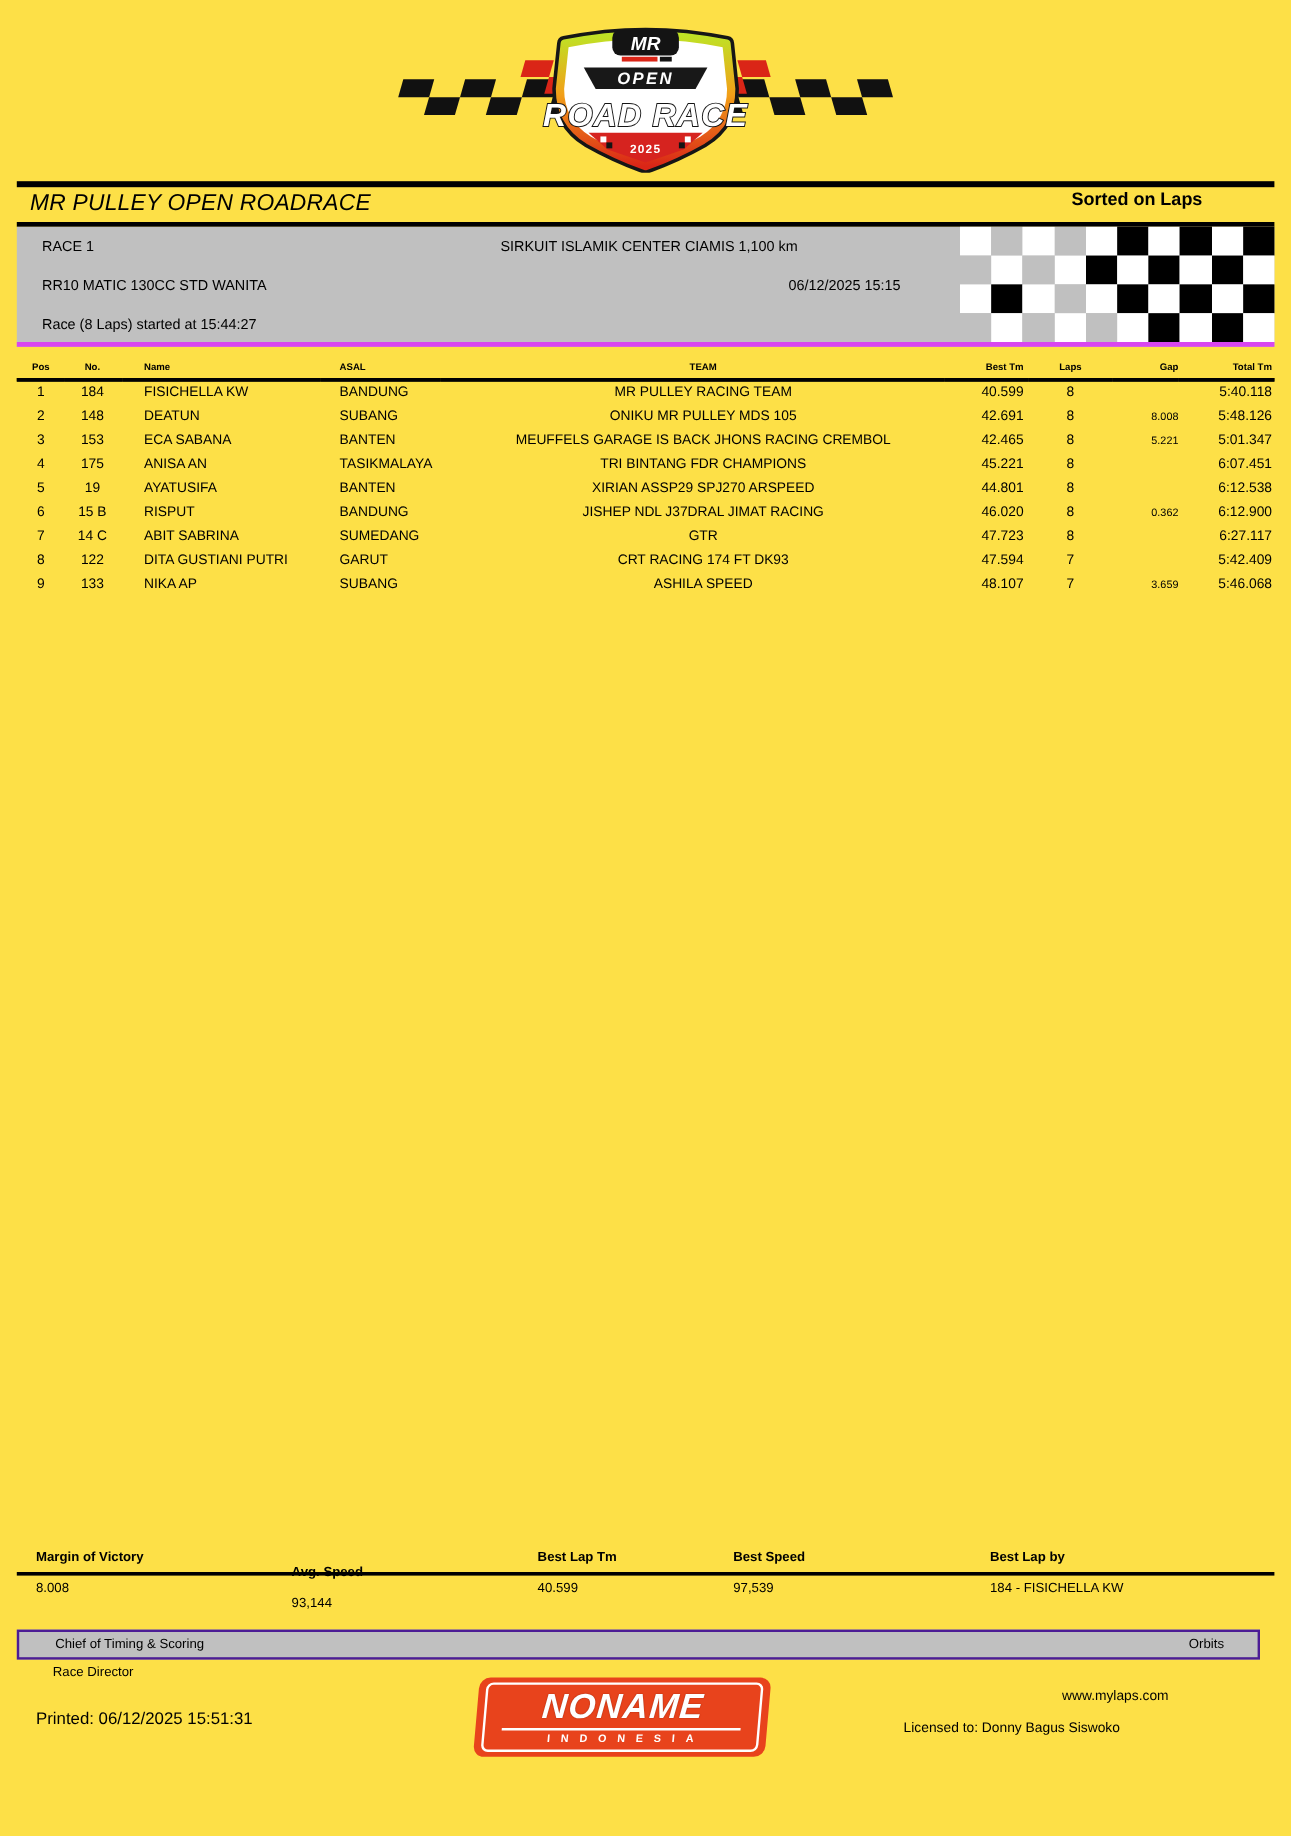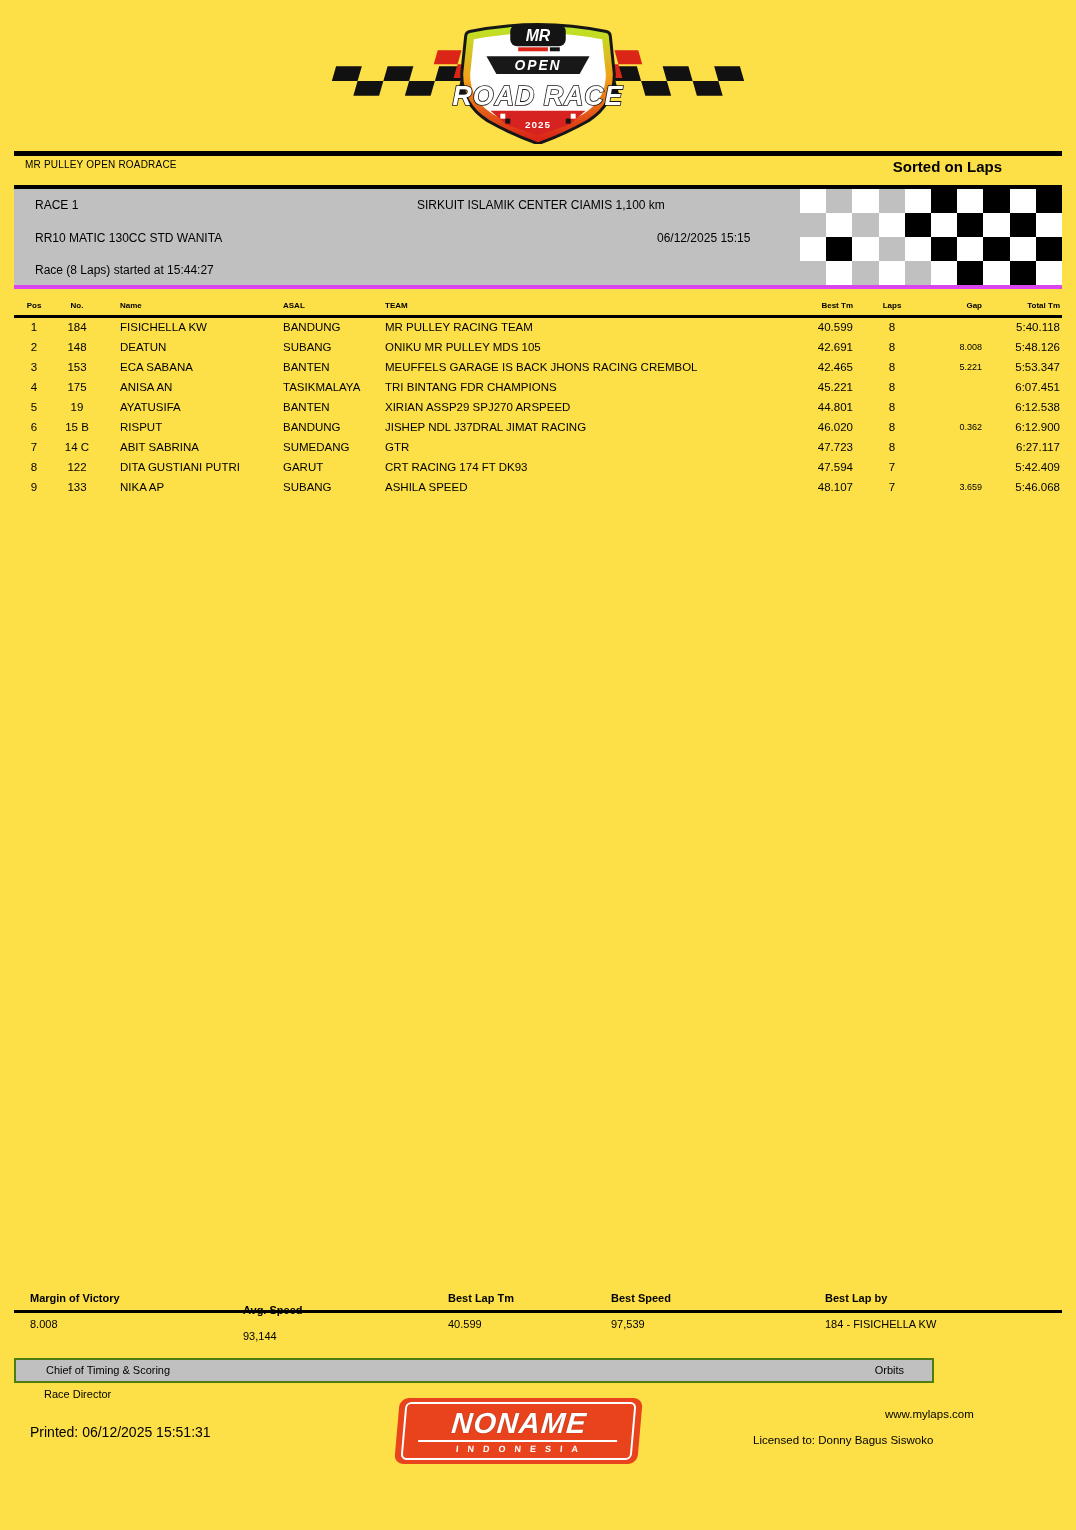--- a/index.html
+++ b/index.html
@@ -6,21 +6,21 @@
   body { background:#fff; font-family:"Liberation Sans", sans-serif; color:#000; }
   .page { position:relative; width:1076px; height:1530px; background:#fde047; overflow:hidden; }
 
   
   .event-logo { position:absolute; left:320px; top:18px; width:436px; height:126px; }
 
   
   .bar { position:absolute; left:14px; width:1048px; background:#000; }
   .bar1 { top:151px; height:5px; }
   .bar2 { top:185px; height:4px; }
-  .report-title { position:absolute; left:25px; top:159px; font-size:10px; letter-spacing:.2px; }
+  .report-title { position:absolute; left:25px; top:159px; font-size:19px; letter-spacing:.2px;font-style:italic; }
   .sorted-on { position:absolute; right:74px; top:158px; font-size:15px; font-weight:bold; }
 
   
   .race-box { position:absolute; left:14px; top:189px; width:1048px; height:100px;
               background:#c0c0c0; border-bottom:4px solid #d946ef; font-size:12px; }
   .ri-race      { position:absolute; left:21px;  top:9px;  }
   .ri-circuit   { position:absolute; left:403px; top:9px;  }
   .ri-class     { position:absolute; left:21px;  top:42px; }
   .ri-datetime  { position:absolute; left:643px; top:42px; }
   .ri-start     { position:absolute; left:21px;  top:74px; }
@@ -29,37 +29,37 @@
 
   
   .results { position:absolute; left:14px; top:297px; width:1048px; border-collapse:collapse; table-layout:fixed; }
   .results th { font-size:8px; font-weight:bold; padding:4px 0 5px 0; white-space:nowrap; }
   .results thead tr { border-bottom:3px solid #000; }
   .results td { font-size:11.5px; height:20px; padding:0; white-space:nowrap; overflow:hidden; }
   .c-pos   { width:40px;  text-align:center; }
   .c-no    { width:48px;  text-align:center; padding-right:2px !important; }
   .c-name  { width:165px; text-align:left; padding-left:18px !important; }
   .c-asal  { width:100px; text-align:left; padding-left:16px !important; }
-  .c-team  { width:420px; text-align:left; padding-left:18px !important; }
+  .c-team  { width:420px; text-align:center; padding-left:18px !important; }
   .c-best  { width:70px;  text-align:right; padding-right:4px !important; }
   .c-laps  { width:70px;  text-align:center; }
   .c-gap   { width:55px;  text-align:right; padding-right:-0px !important; }
   td.c-gap { font-size:9px; }
   .c-total { width:80px;  text-align:right; padding-right:2px !important; }
 
   
   .summary { position:absolute; left:14px; top:1288px; width:1048px; height:46px; }
   .summary .rule { position:absolute; left:0; top:22px; width:1048px; height:3px; background:#000; }
   .sum-h { position:absolute; top:4px; font-size:11px; font-weight:bold; white-space:nowrap; }
   .sum-v { position:absolute; top:30px; font-size:11px; white-space:nowrap; }
   .sx0{left:16px;} .sx1{left:229px;margin-top:12px;} .sx2{left:434px;} .sx3{left:597px;} .sx4{left:811px;}
 
   
-  .timing-bar { position:absolute; left:14px; top:1358px; width:920px; height:25px;
-                background:#c0c0c0; border:2px solid #4d7c0f; font-size:11px; }
+  .timing-bar { position:absolute; left:14px; top:1358px; width:1036px; height:25px;
+                background:#c0c0c0; border:2px solid #4c1d95; font-size:11px; }
   .timing-bar .chief { position:absolute; left:30px; top:4px; }
   .timing-bar .orbits { position:absolute; right:28px; top:4px; }
   .race-director { position:absolute; left:44px; top:1388px; font-size:11px; }
   .mylaps { position:absolute; left:885px; top:1408px; font-size:11.5px; }
   .licensed { position:absolute; left:753px; top:1434px; font-size:11.5px; }
   .printed { position:absolute; left:30px; top:1424px; font-size:14px; }
 
   
   .noname { position:absolute; left:397px; top:1398px; width:243px; height:66px;
             background:#e8431c; border-radius:9px; transform:skewX(-5deg);
@@ -235,21 +235,21 @@
         </tr>
         <tr>
           <td class="c-pos">3</td>
           <td class="c-no">153</td>
           <td class="c-name">ECA SABANA</td>
           <td class="c-asal">BANTEN</td>
           <td class="c-team">MEUFFELS GARAGE IS BACK JHONS RACING CREMBOL</td>
           <td class="c-best">42.465</td>
           <td class="c-laps">8</td>
           <td class="c-gap">5.221</td>
-          <td class="c-total">5:53.347</td>
+          <td class="c-total">5:01.347</td>
         </tr>
         <tr>
           <td class="c-pos">4</td>
           <td class="c-no">175</td>
           <td class="c-name">ANISA AN</td>
           <td class="c-asal">TASIKMALAYA</td>
           <td class="c-team">TRI BINTANG FDR CHAMPIONS</td>
           <td class="c-best">45.221</td>
           <td class="c-laps">8</td>
           <td class="c-gap"></td>

